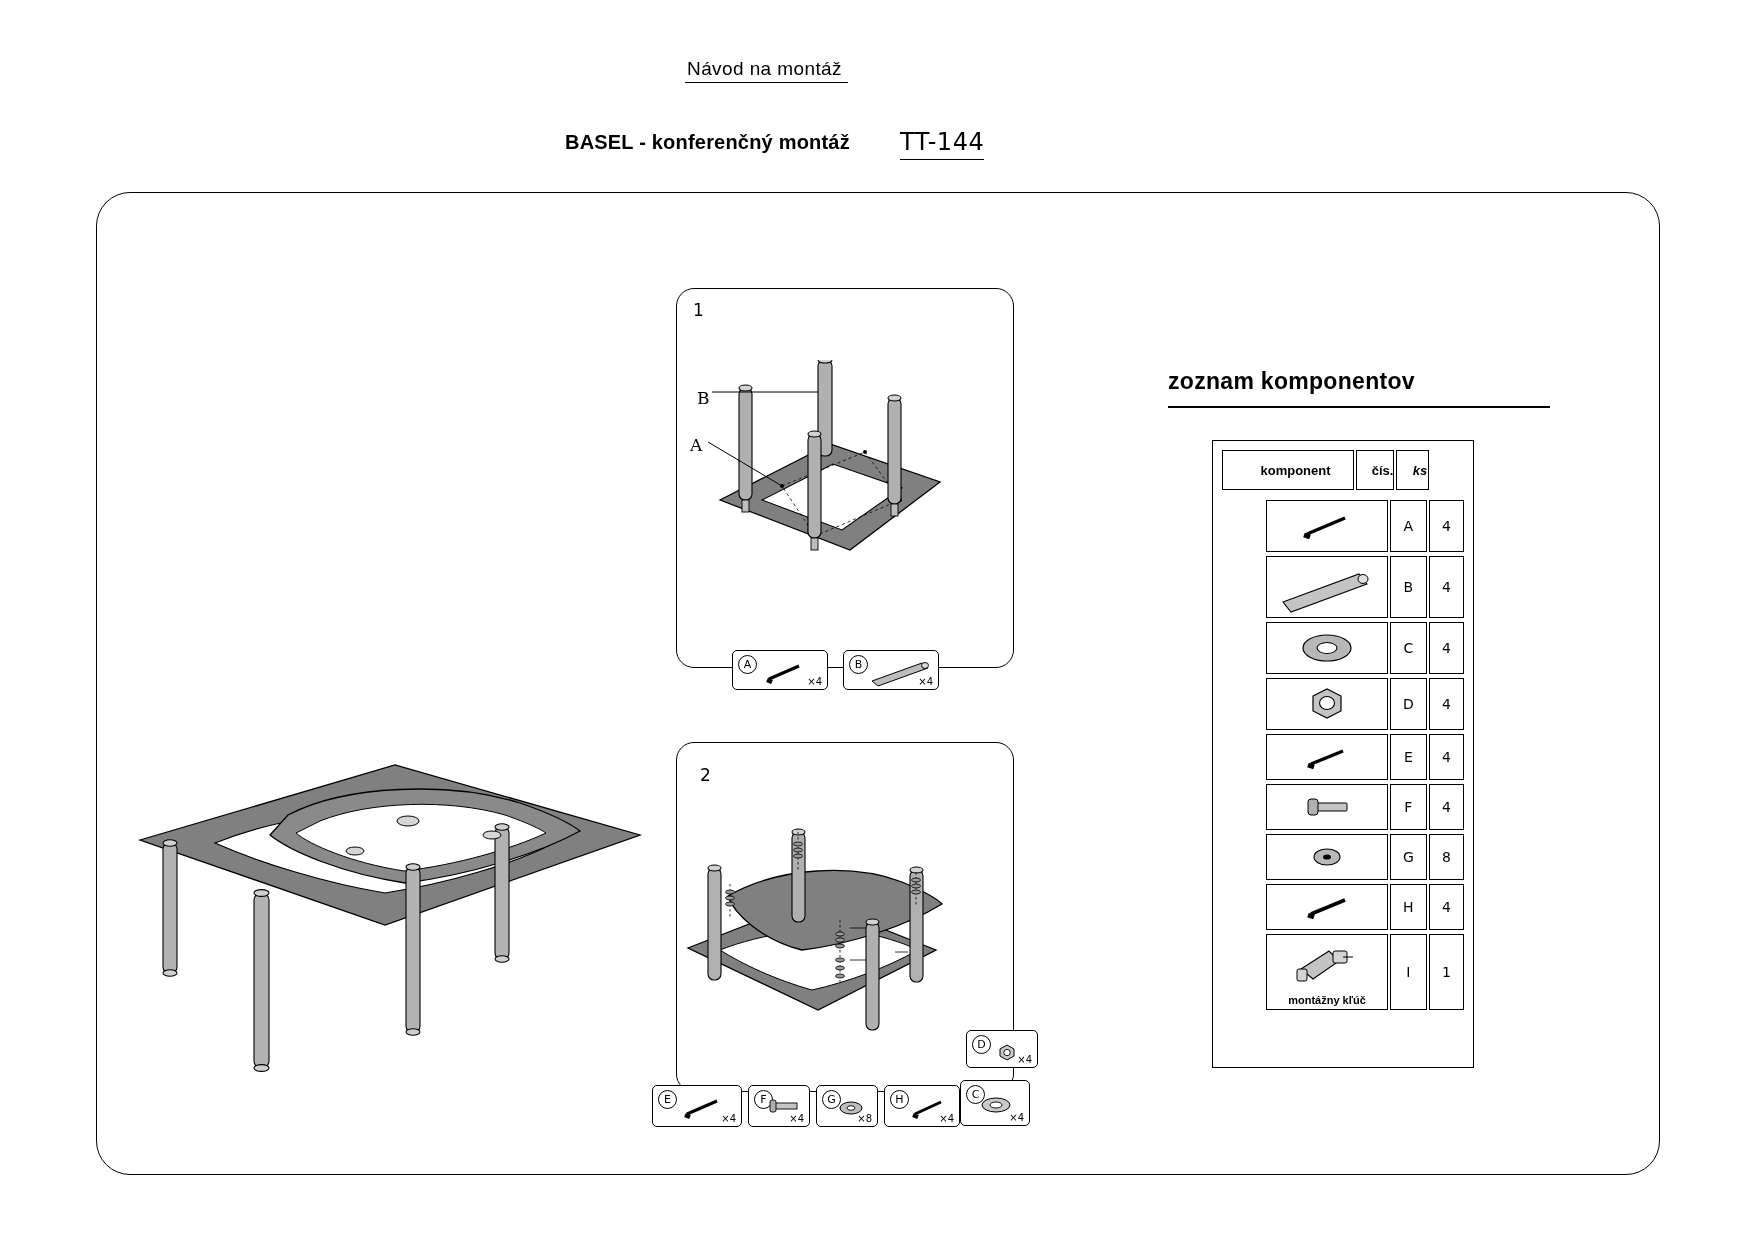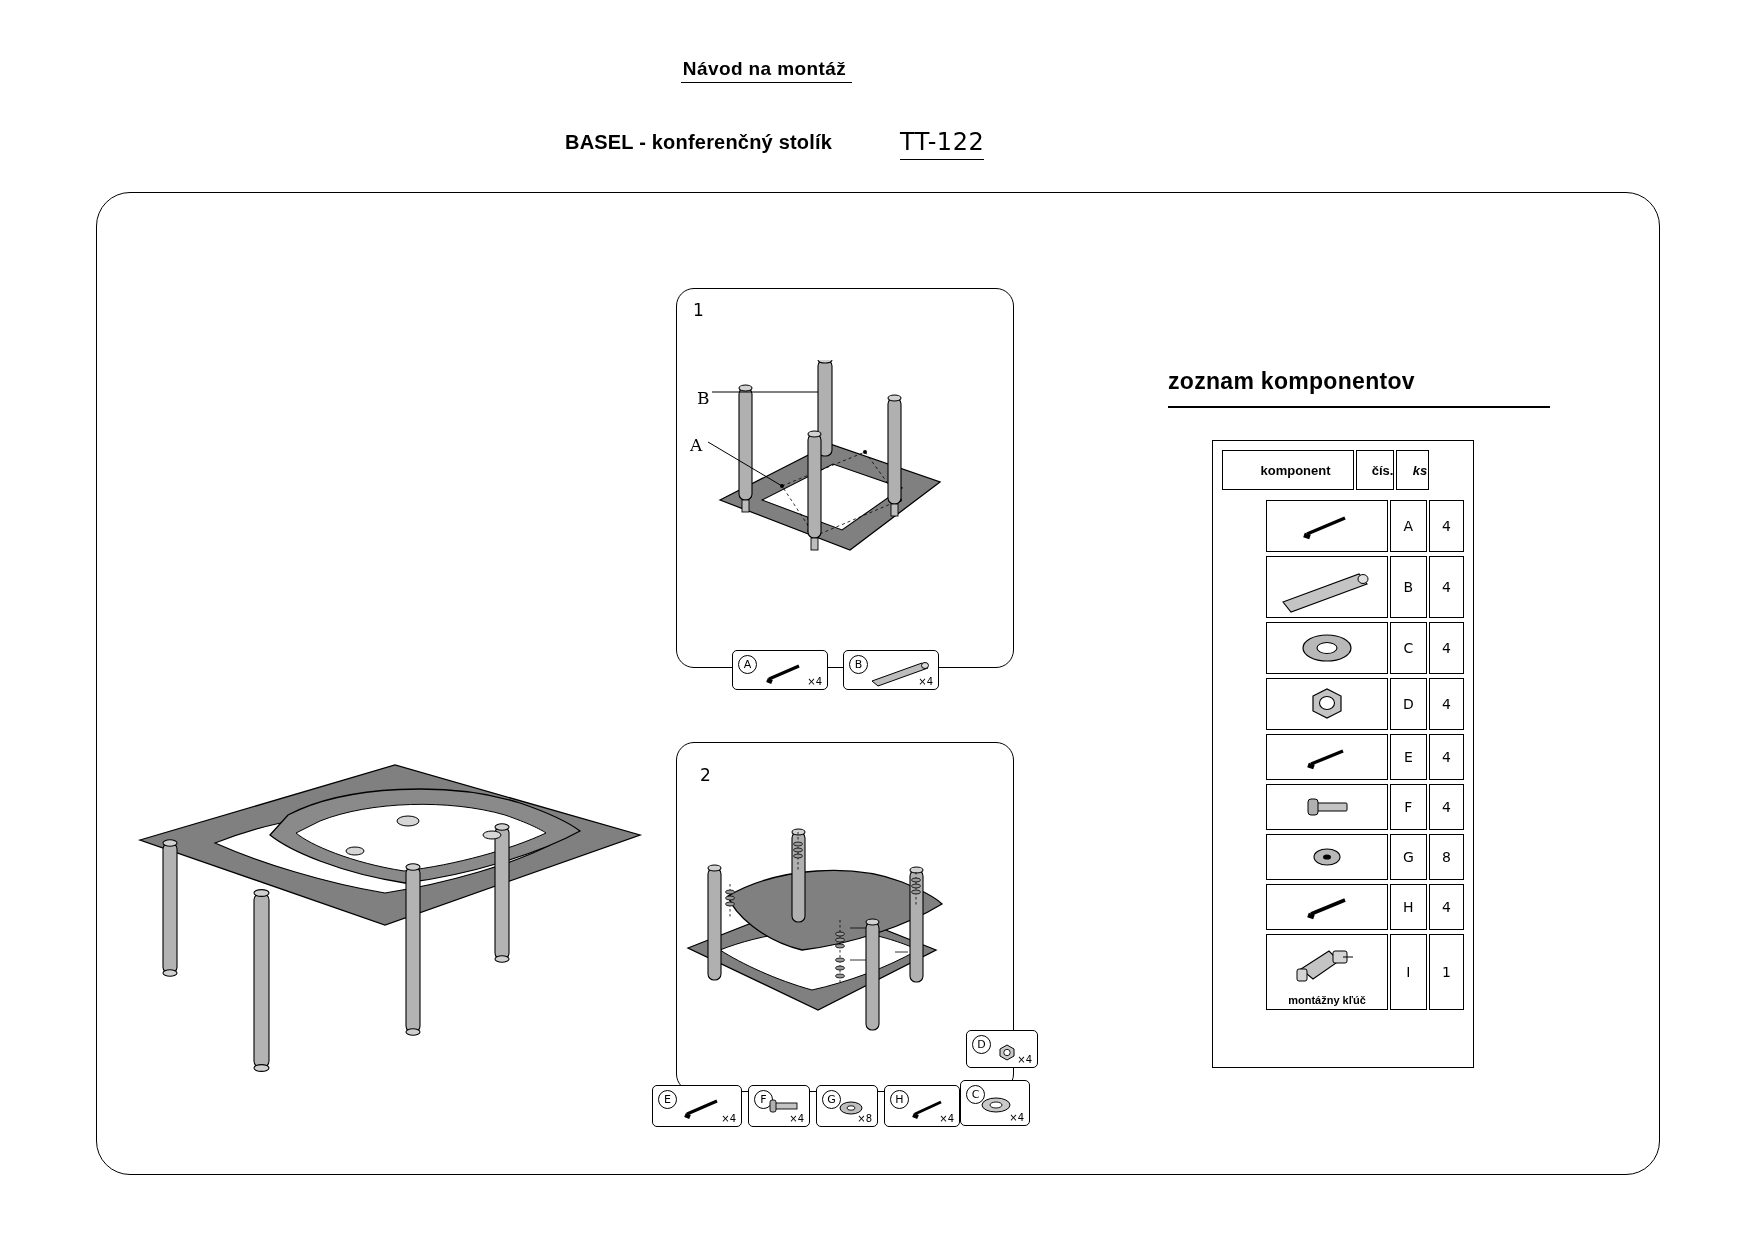--- a/index.html
+++ b/index.html
@@ -22,21 +22,21 @@
     height: 1241px;
   }
 
   
   .doc-title {
     position: absolute;
     left: 0; top: 58px;
     width: 1533px;
     text-align: center;
     font-size: 19px;
-    font-weight: bold;
+    font-weight: normal;
     letter-spacing: .4px;
   }
   .doc-title .underline {
     display: inline-block;
     border-bottom: 1.5px solid #000;
     padding: 0 6px 2px 2px;
   }
   .product-title {
     position: absolute;
     left: 565px; top: 131px;
@@ -207,22 +207,22 @@
   svg { display: block; }
 </style>
 </head>
 <body>
 
 <div class="page">
 
   <div class="doc-title">
     <span class="underline">Návod na montáž</span>
   </div>
-  <div class="product-title">BASEL - konferenčný stolík</div>
-  <div class="product-code">TT-122</div>
+  <div class="product-title">BASEL - konferenčný montáž</div>
+  <div class="product-code">TT-144</div>
 
   <div class="outer-frame"></div>
 
   <div style="position:absolute; left:120px; top:745px; width:540px; height:420px;">
     <svg width="540" height="420" viewBox="0 0 540 420">
 
       <polygon points="20,95 275,20 520,90 265,180" fill="#808080" stroke="#000" stroke-width="1.3"></polygon>
 
       <path d="M95,98 C160,72 230,64 300,74 C355,82 400,92 430,100 C395,118 330,138 265,148 C205,138 140,118 95,98 Z" fill="#ffffff" stroke="#000" stroke-width="1.2"></path>
 

